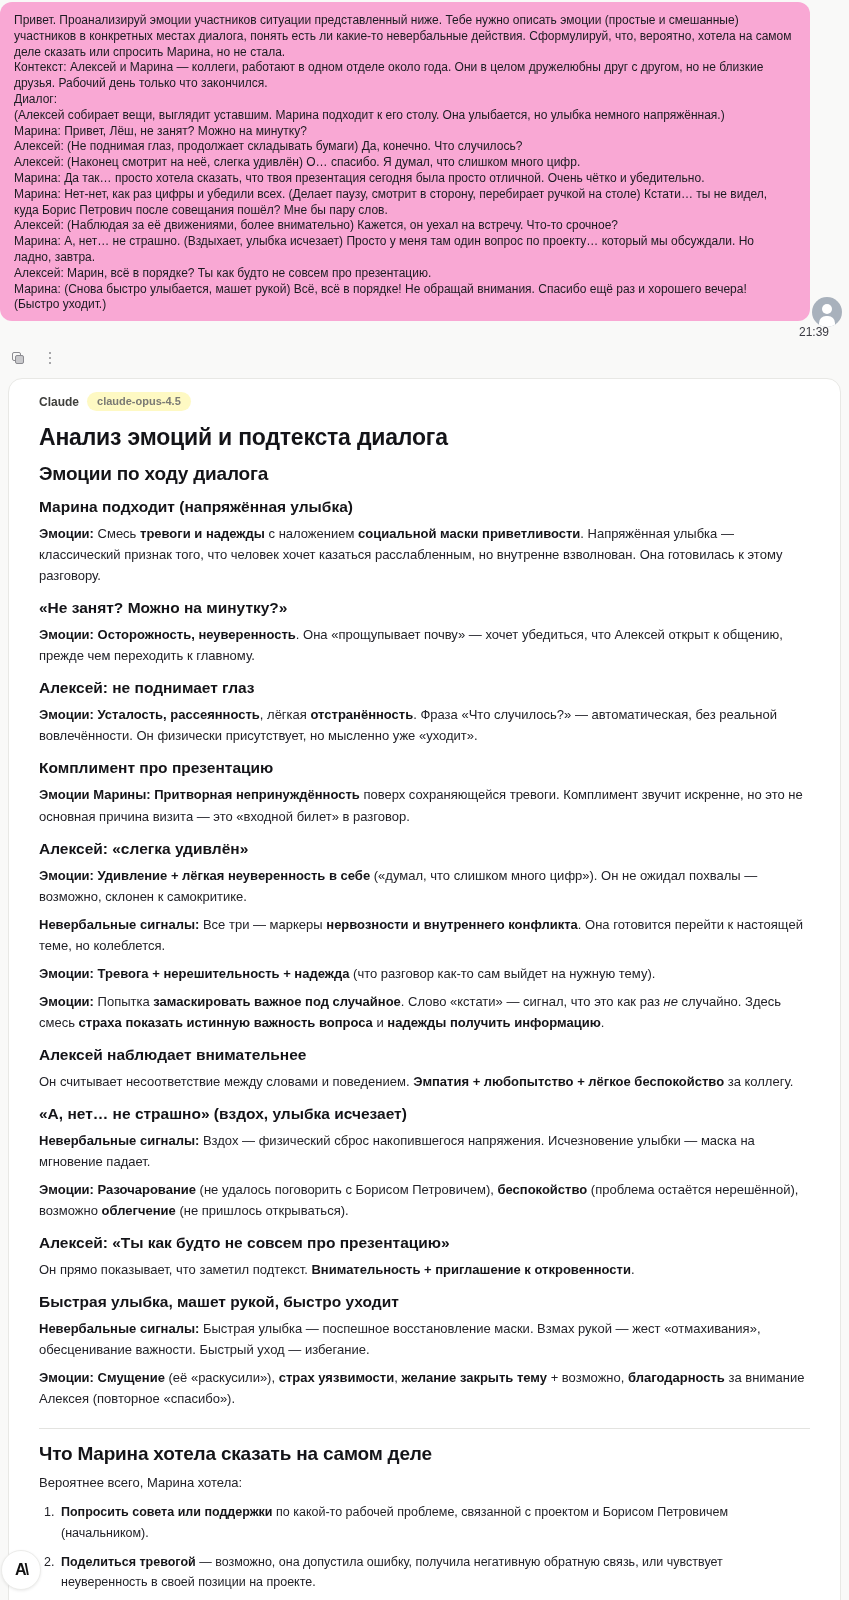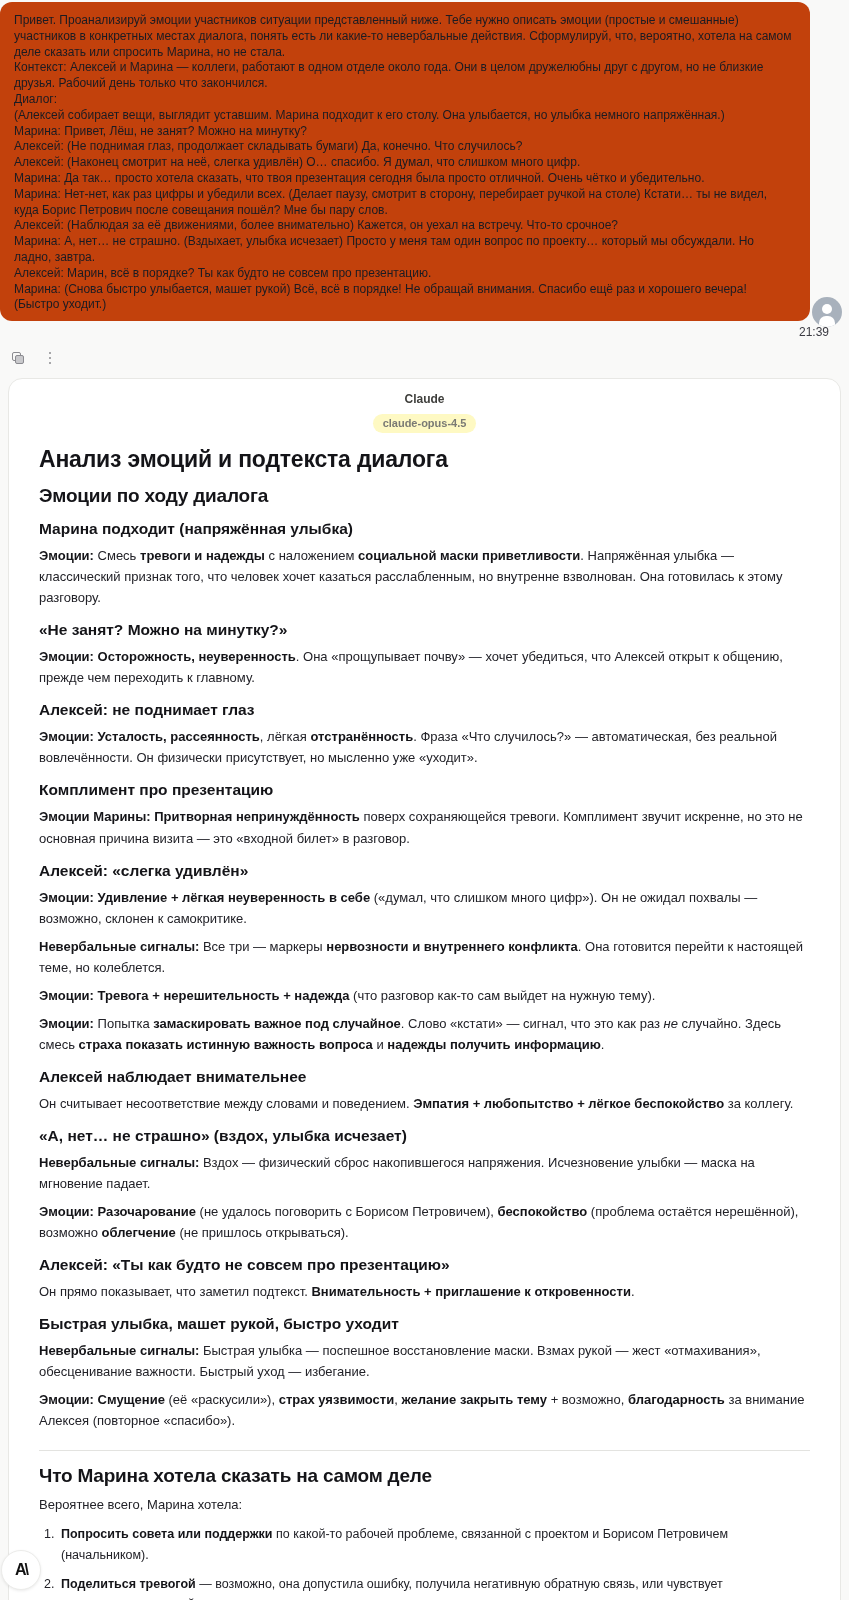--- a/index.html
+++ b/index.html
@@ -8,21 +8,21 @@
     font-family: "Liberation Sans", "DejaVu Sans", sans-serif;
     background: #f9f9f8;
     color: #1f1f24;
     position: relative;
   }
 
   
   .chat-top { position: relative; padding-top: 2px; }
   .user-bubble {
     width: 810px;
-    background: #c2410c;
+    background: #f9a8d4;
     border-radius: 12px;
     padding: 11px 16px 8px 14px;
     font-size: 12px;
     line-height: 15.8px;
     color: #1b1b22;
   }
   .msg-line { white-space: pre-wrap; }
   .bubble-meta {
     text-align: right;
     font-size: 12px;
@@ -71,21 +71,21 @@
 
   
   .response-card {
     margin: 12px 8px 0 8px;
     background: #ffffff;
     border: 1px solid #e8e8e5;
     border-radius: 14px;
     padding: 13px 30px 40px 30px;
     min-height: 1400px;
   }
-  .resp-header { display: flex; align-items: center; gap: 8px; flex-direction: column; }
+  .resp-header { display: flex; align-items: center; gap: 8px; }
   .sender-name { font-size: 12px; font-weight: 700; color: #3f3f3c; }
   .model-badge {
     background: #fef9c3; color: #7a7a74;
     font-size: 11px; font-weight: 600;
     border-radius: 999px; padding: 3px 10px 4px 10px;
   }
 
   .response-body h1 {
     font-size: 23px; font-weight: 700; letter-spacing: -0.2px;
     margin: 13px 0 4px 0; color: #141418;

